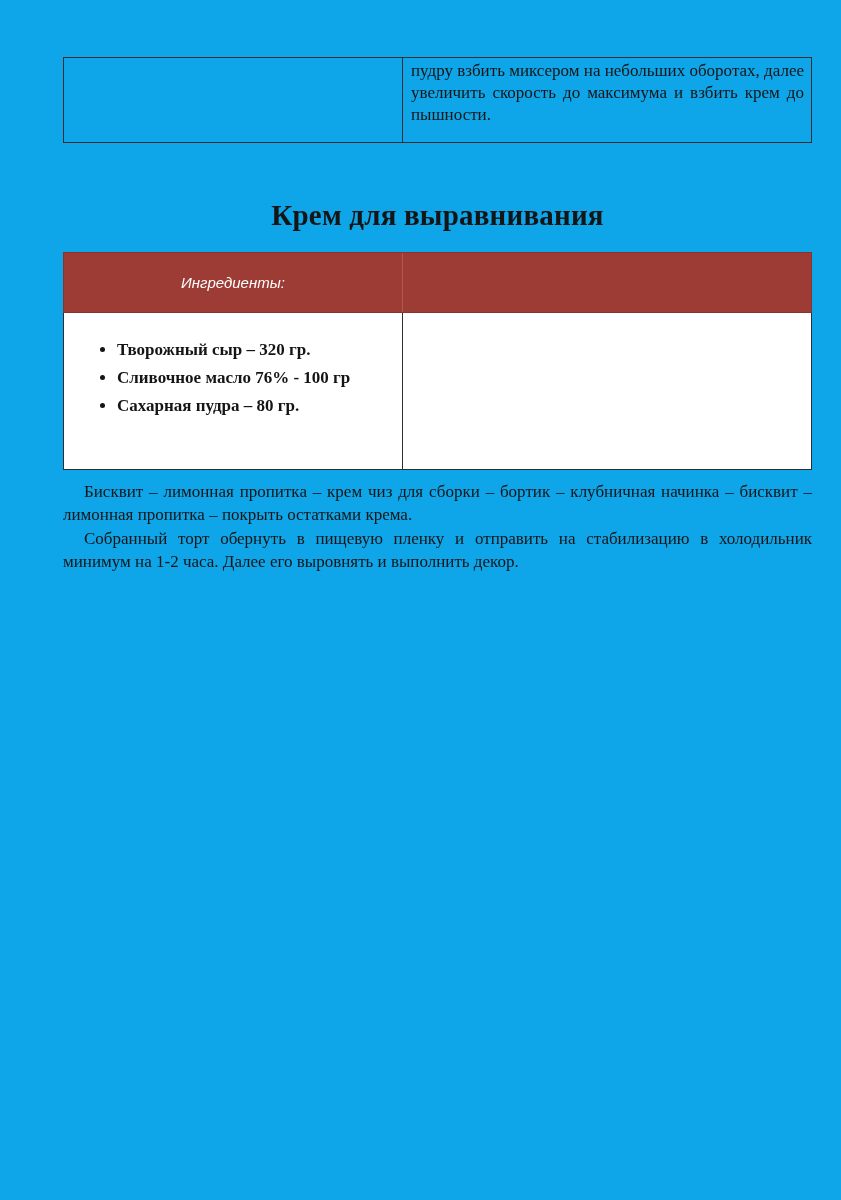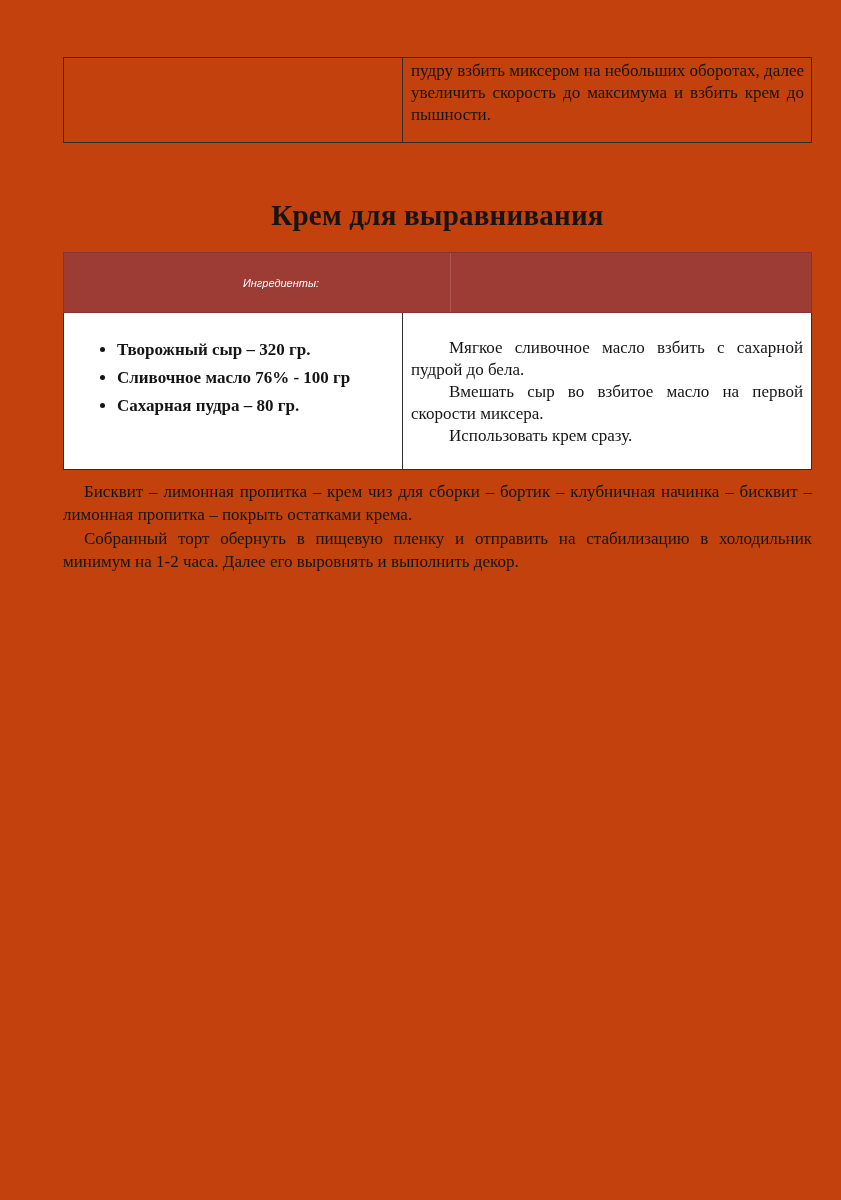--- a/index.html
+++ b/index.html
@@ -8,21 +8,21 @@
     width: 841px;
     height: 1200px;
     font-family: "Liberation Serif", serif;
     color: #151515;
     position: relative;
     overflow: hidden;
   }
   .page {
     width: 841px;
     height: 1200px;
-    background: #c2410c;
+    background: #0ea5e9;
     padding: 57px 29px 0 63px;
   }
   .content { width: 749px; }
 
   
   .top-table {
     display: flex;
     border: 1px solid #2e2e2e;
     min-height: 86px;
   }
@@ -56,22 +56,21 @@
     border: 1px solid #8a322d;
     height: 61px;
   }
   .recipe-header .hcell {
     display: flex;
     align-items: center;
     justify-content: center;
     color: #ffffff;
     font-family: "Liberation Sans", sans-serif;
     font-style: italic;
-    font-size: 11px;
-    margin-left: 48px;
+    font-size: 15px;
   }
   .recipe-header .hcell-left {
     width: 339px;
     border-right: 1px solid #b0554f;
   }
   .recipe-header .hcell-right { flex: 1; }
 
   .recipe-body {
     display: flex;
     border: 1px solid #2e2e2e;
@@ -133,25 +132,20 @@
         <div class="hcell hcell-left">Ингредиенты:</div>
       </div>
       <div class="recipe-body">
         <div class="bcell-left">
           <ul class="ingredient-list">
             <li>Творожный сыр – 320 гр.</li>
             <li>Сливочное масло 76% - 100 гр</li>
             <li>Сахарная пудра – 80 гр.</li>
           </ul>
         </div>
-        <div class="bcell-right">
-          <p class="method-par">Мягкое сливочное масло взбить с сахарной пудрой до бела.</p>
-          <p class="method-par">Вмешать сыр во взбитое масло на первой скорости миксера.</p>
-          <p class="method-par">Использовать крем сразу.</p>
-        </div>
       </div>
     </div>
 
 
     <p class="body-par par-1">Бисквит – лимонная пропитка – крем чиз для сборки – бортик – клубничная начинка – бисквит – лимонная пропитка – покрыть остатками крема.</p>
 
     <p class="body-par par-2">Собранный торт обернуть в пищевую пленку и отправить на стабилизацию в холодильник минимум на 1-2 часа.  Далее его выровнять и выполнить декор.</p>
 
   </div>
 </div>

